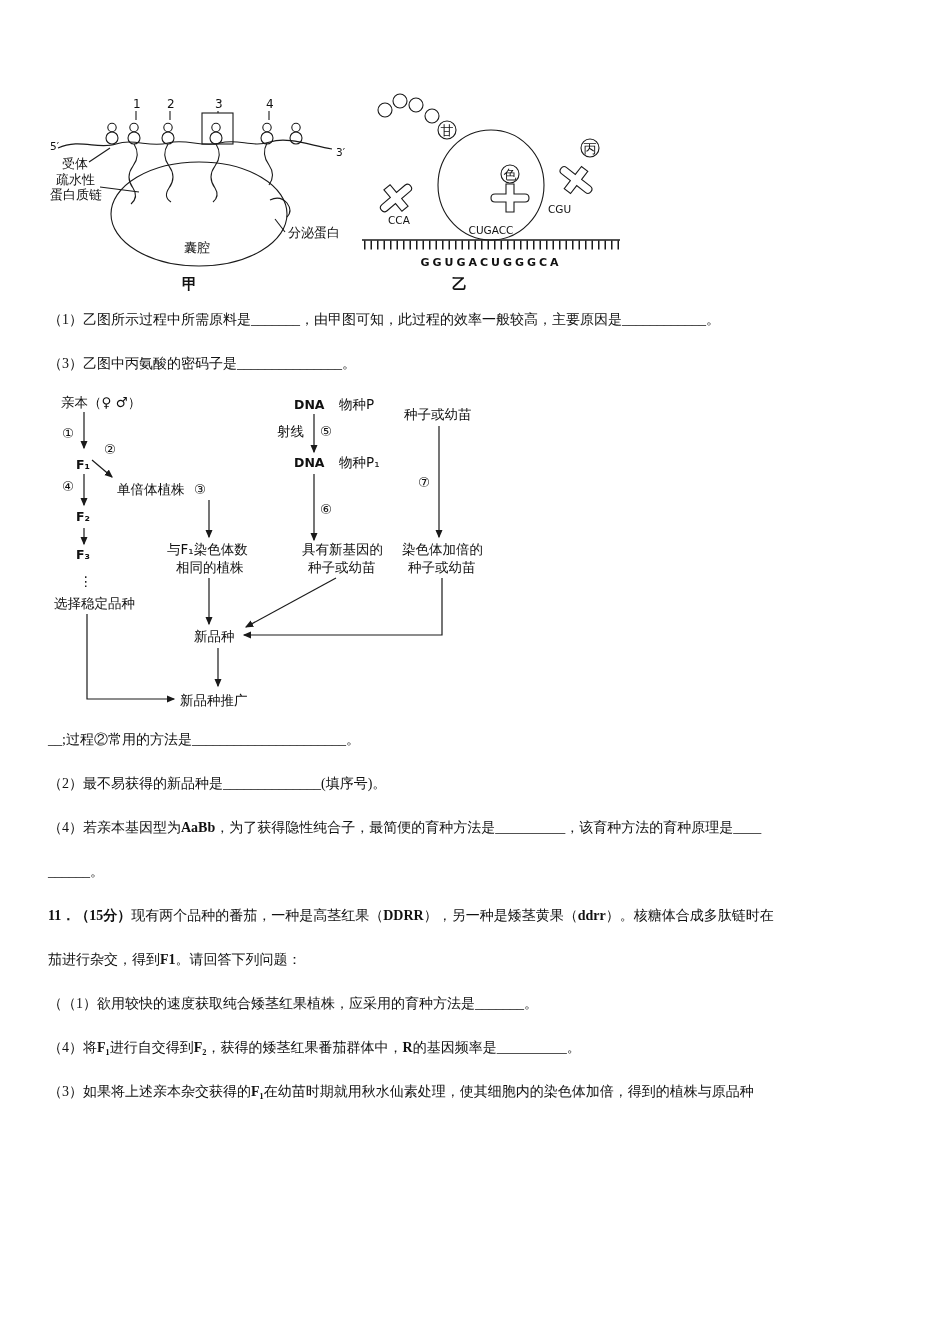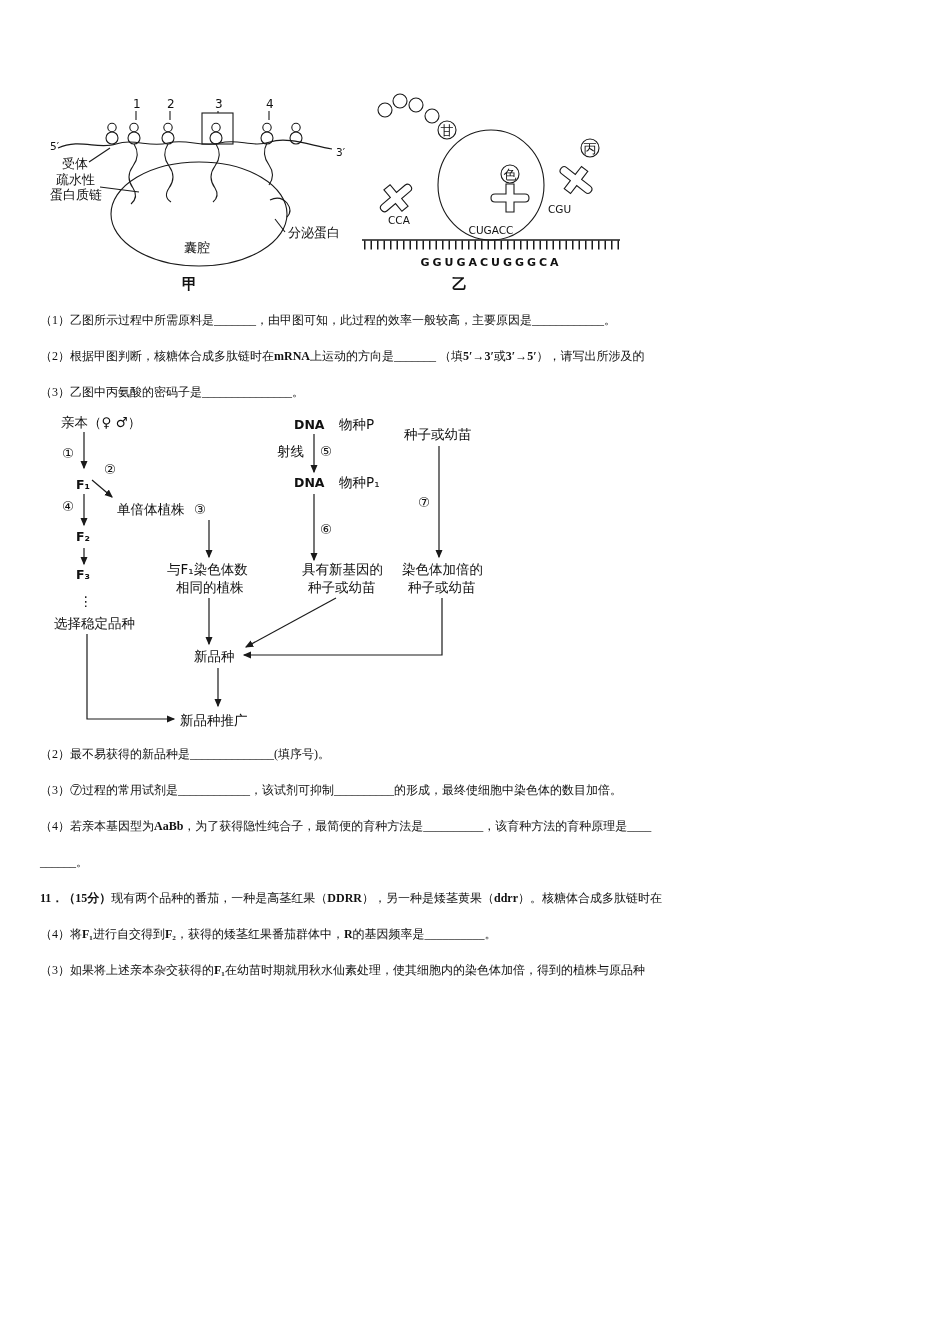--- a/index.html
+++ b/index.html
@@ -4,21 +4,21 @@
 <style>
   * { box-sizing: border-box; }
   html, body { margin: 0; padding: 0; background: #ffffff; }
   .page {
     width: 950px; height: 1344px; margin: 0 auto; background: #ffffff;
     position: relative; overflow: hidden; color: #111;
     font-family: "Liberation Serif", "DejaVu Serif", serif;
     padding: 86px 40px 0 40px;
   }
   .line {
-    font-size: 12px; line-height: 36px; margin: 0; white-space: nowrap;
+    font-size: 14px; line-height: 36px; margin: 8px; white-space: nowrap;
   }
   .b { font-weight: bold; }
   .fig-wrap { margin: 0 0 8px 4px; }
   .flow-wrap { margin: 0 0 2px 14px; }
   svg { display: block; }
   svg text {
     font-family: "DejaVu Sans", "Liberation Sans", sans-serif;
     fill: #111; stroke: none; font-size: 12px;
   }
   svg text.cn { font-size: 13px; }
@@ -129,21 +129,20 @@
 
         <line x1="318" y1="154" x2="576" y2="154" stroke="#1a1a1a" stroke-width="1.4"></line>
         <line x1="320" y1="159" x2="576" y2="159" stroke="#1a1a1a" stroke-width="9" stroke-dasharray="1.5 5"></line>
         <text class="seq" x="447" y="180" text-anchor="middle">GGUGACUGGGCA</text>
         <text class="cap" x="408" y="203">乙</text>
       </g>
     </svg>
   </div>
 
   <p class="line"><span>（1）乙图所示过程中所需原料是_______，由甲图可知，此过程的效率一般较高，主要原因是____________。</span></p>
-  <p class="line"><span>（2）根据甲图判断，核糖体合成多肽链时在</span><span class="b">mRNA</span><span>上运动的方向是_______ （填</span><span class="b">5′→3′</span><span>或</span><span class="b">3′→5′</span><span>），请写出所涉及的</span></p>
   <p class="line"><span>（3）乙图中丙氨酸的密码子是_______________。</span></p>
 
 
   <div class="flow-wrap">
     <svg class="flow-svg" width="520" height="324" viewBox="0 0 520 324">
       <defs>
         <marker id="ah" markerWidth="8" markerHeight="8" refX="6" refY="3" orient="auto">
           <path d="M0,0 L7,3 L0,6 Z" fill="#1a1a1a"></path>
         </marker>
       </defs>
@@ -189,22 +188,24 @@
       <text x="354" y="182">种子或幼苗</text>
       <path class="arrow" d="M388,188 L388,245 L190,245" marker-end="url(#ah)"></path>
 
       <text x="140" y="251">新品种</text>
       <path class="arrow" d="M33,224 L33,309 L120,309" marker-end="url(#ah)"></path>
       <line x1="164" y1="258" x2="164" y2="296" marker-end="url(#ah)"></line>
       <text x="126" y="315">新品种推广</text>
     </svg>
   </div>
 
+  <p class="line"><span>__;过程②常用的方法是______________________。</span></p>
   <p class="line"><span>（2）最不易获得的新品种是______________(填序号)。</span></p>
-  <p class="line"><span>（3）⑦过程的常用试剂是____________，该试剂可抑制__________的形成，最终使细胞中染色体的数目加倍。</span></p>
   <p class="line"><span>（4）若亲本基因型为</span><span class="b">AaBb</span><span>，为了获得隐性纯合子，最简便的育种方法是__________，该育种方法的育种原理是____</span></p>
   <p class="line"><span>______。</span></p>
 
   <p class="line"><span class="b">11．（15分）</span><span>现有两个品种的番茄，一种是高茎红果（</span><span class="b">DDRR</span><span>），另一种是矮茎黄果（</span><span class="b">ddrr</span><span>）。核糖体合成多肽链时在</span></p>
+  <p class="line"><span>茄进行杂交，得到</span><span class="b">F1</span><span>。请回答下列问题：</span></p>
+  <p class="line"><span>（（1）欲用较快的速度获取纯合矮茎红果植株，应采用的育种方法是_______。</span></p>
   <p class="line"><span>（4）将</span><span class="b">F₁</span><span>进行自交得到</span><span class="b">F₂</span><span>，获得的矮茎红果番茄群体中，</span><span class="b">R</span><span>的基因频率是__________。</span></p>
   <p class="line"><span>（3）如果将上述亲本杂交获得的</span><span class="b">F₁</span><span>在幼苗时期就用秋水仙素处理，使其细胞内的染色体加倍，得到的植株与原品种</span></p>
 
 </div>
 
 </body></html>

